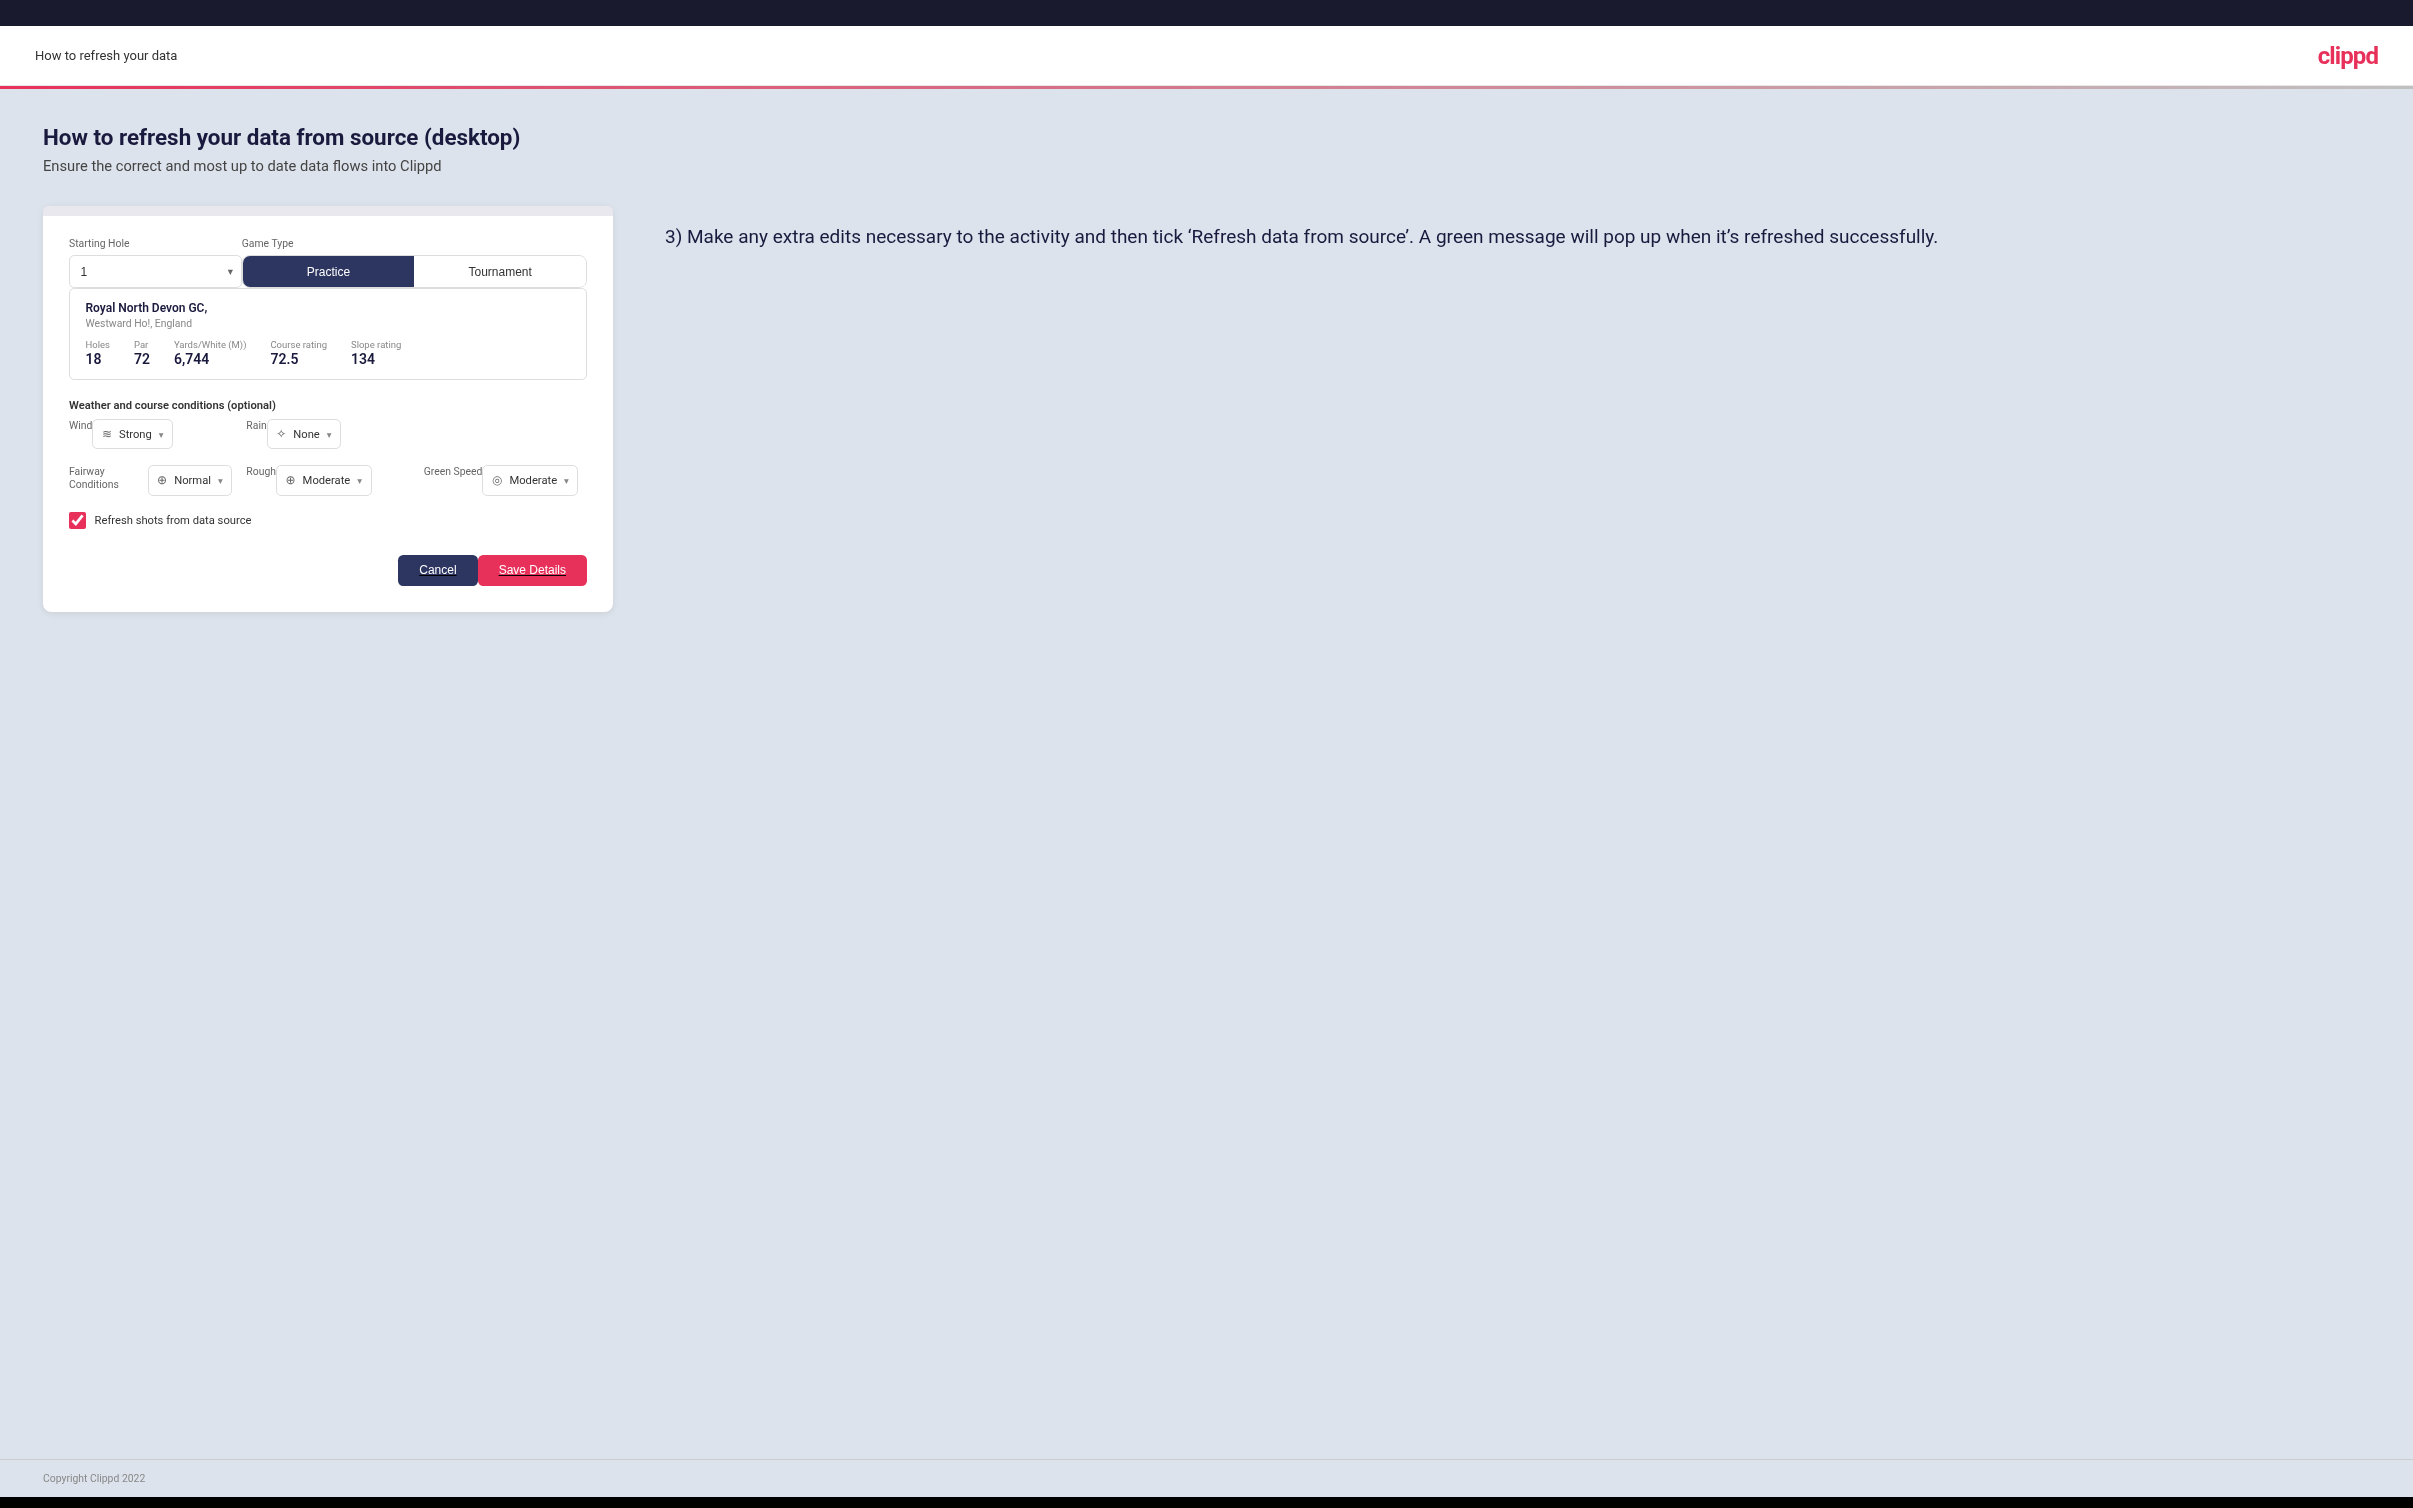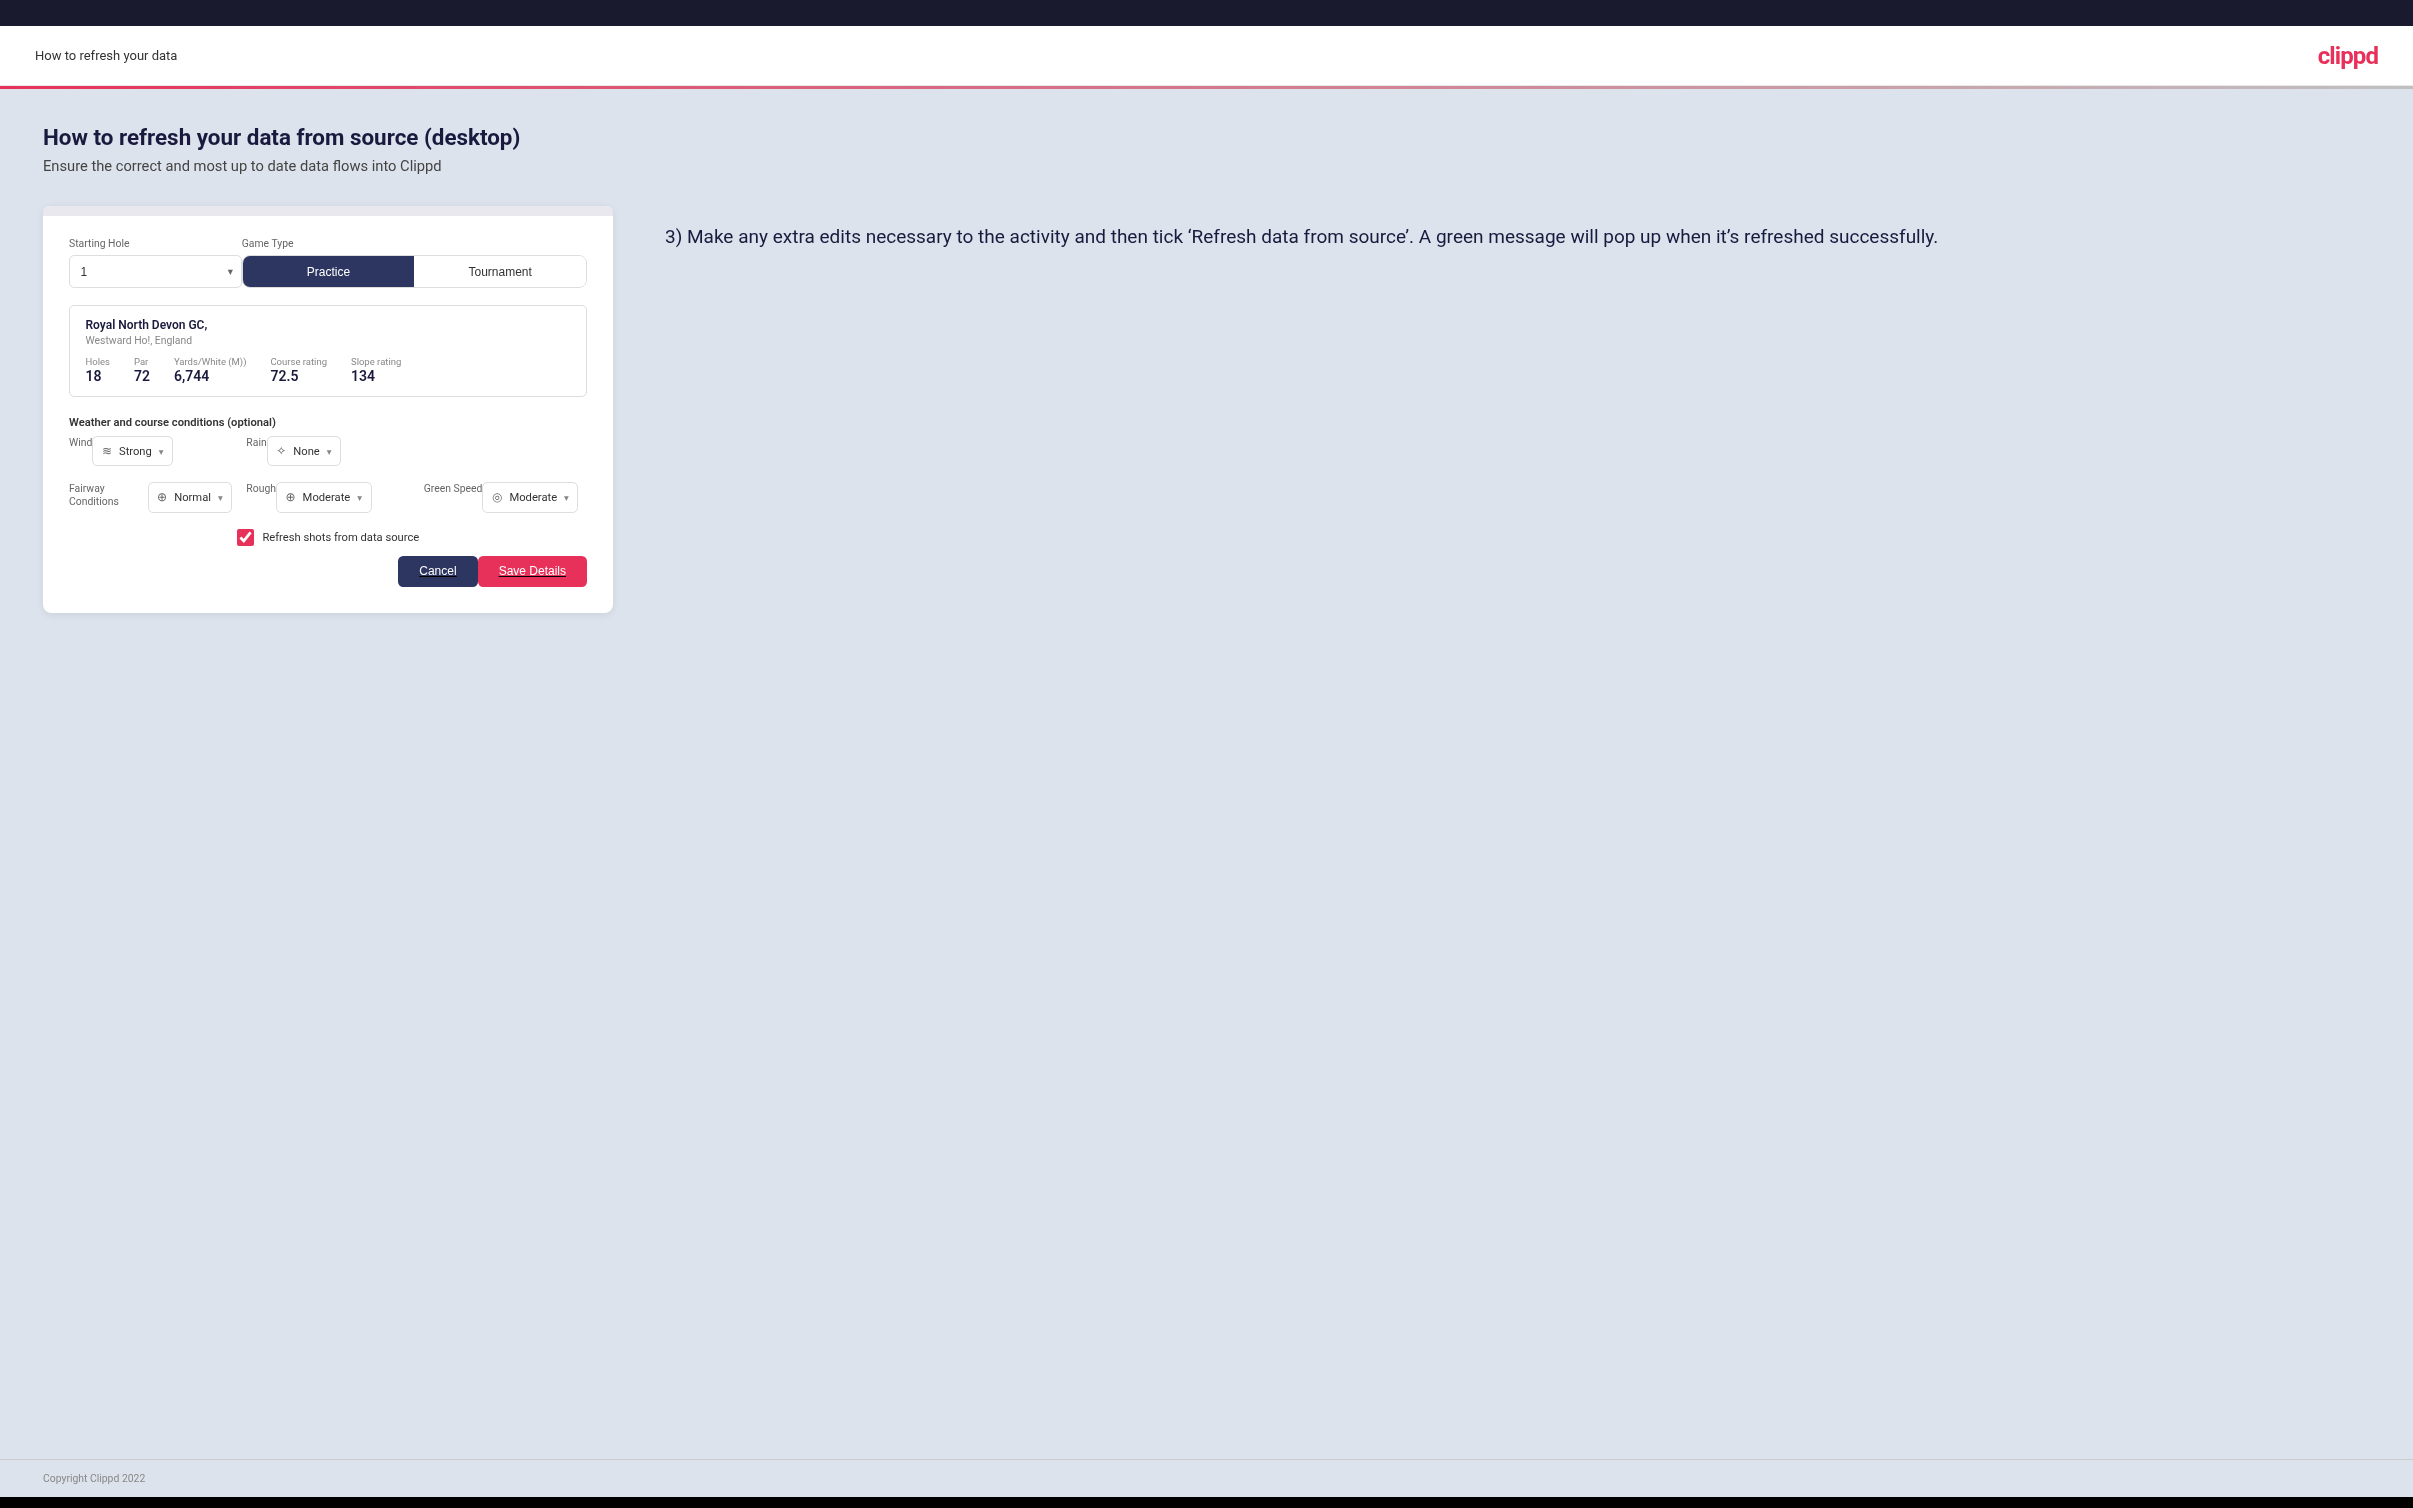--- a/index.html
+++ b/index.html
@@ -77,21 +77,20 @@
 
     .card-top-bar {
       background: #e8e8ee;
       height: 10.4px;
       border-radius: 5.2px 5.2px 0 0;
       margin: -26px -26px 21px -26px;
     }
 
     .form-row {
       display: flex;
-      margin-bottom: 17px;
     }
 
     .form-group {
       display: flex;
       flex-direction: column;
       flex: 1;
     }
 
     .form-label {
       font-size: 10.4px;
@@ -248,23 +247,22 @@
 
     .condition-chevron {
       font-size: 9.5px;
       color: #888;
     }
 
     .checkbox-row {
       display: flex;
       align-items: center;
       gap: 8.6px;
-      margin-bottom: 10px;
+      margin-bottom: 26px;
       margin-top: 7px;
-      justify-content: center;
     }
 
     .checkbox-input {
       width: 17px;
       height: 17px;
       accent-color: #e8315a;
       cursor: pointer;
     }
 
     .checkbox-label {

